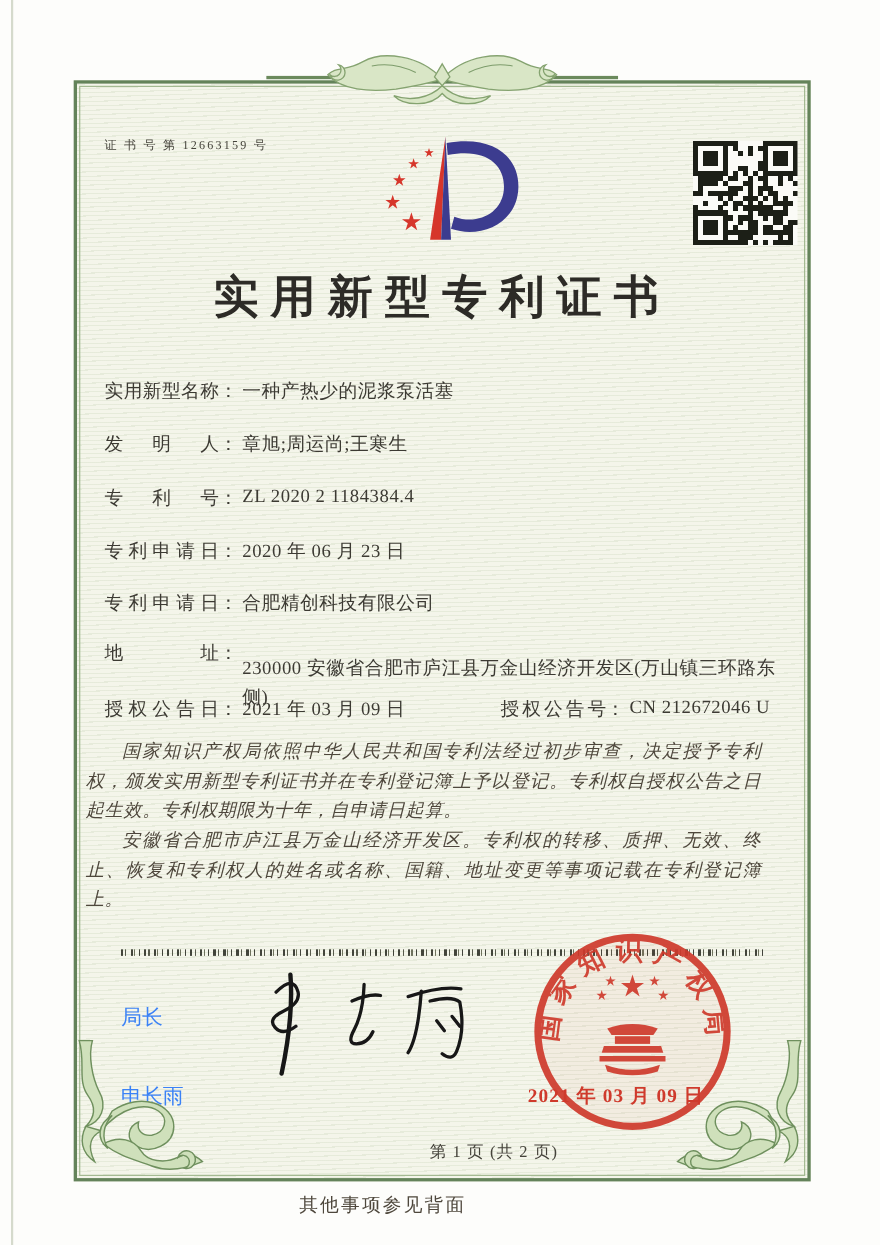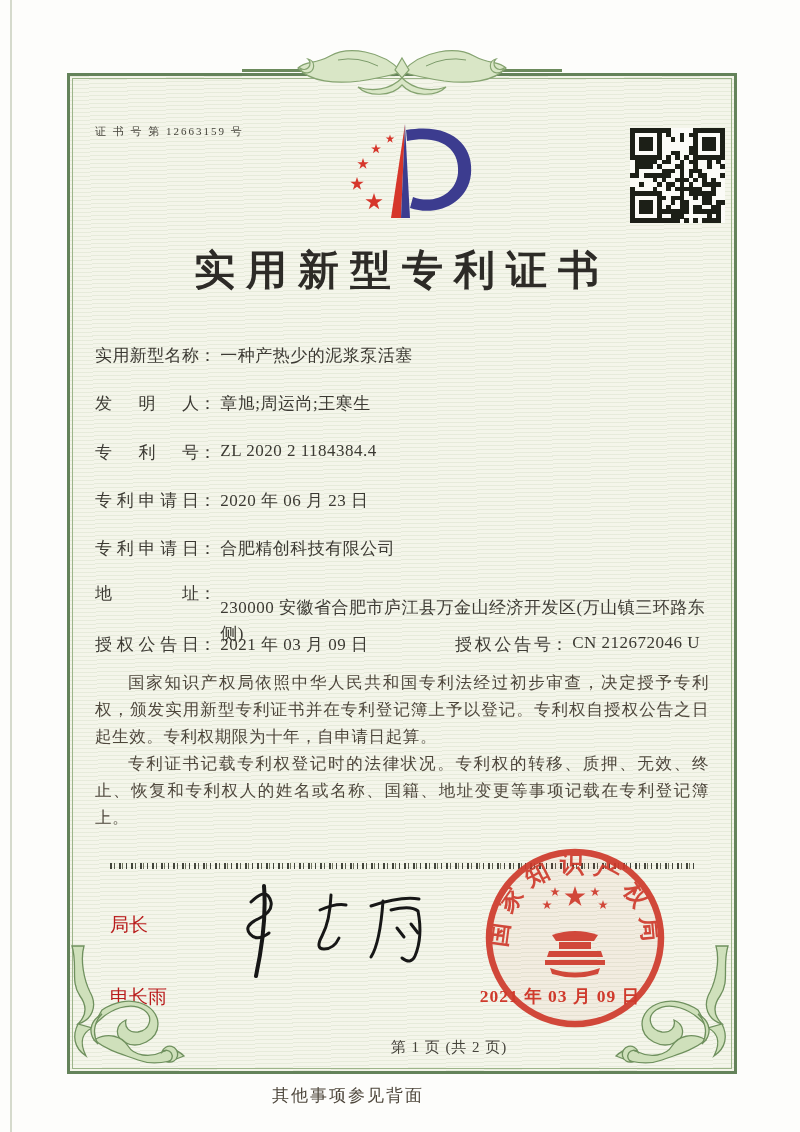--- a/index.html
+++ b/index.html
@@ -13,28 +13,28 @@
   .abs{position:absolute;}
   .cert-no{left:95px;top:124px;font-size:11px;letter-spacing:2px;color:#45433b;}
   .title{left:67px;top:243px;width:670px;text-align:center;font-size:41px;font-weight:bold;
          letter-spacing:11px;color:#2d2b27;}
   .frow{left:95px;font-size:17px;white-space:nowrap;}
   .flabel{display:inline-block;width:104px;text-align:justify;text-align-last:justify;vertical-align:top;}
   .fvalue{display:inline-block;vertical-align:top;letter-spacing:.5px;}
   .fvalue.wrap{white-space:normal;width:502px;line-height:26px;margin-top:13px;}
   .grant2{left:455px;}
   .flabel2{display:inline-block;width:96px;text-align:justify;text-align-last:justify;vertical-align:top;}
-  .paras{left:95px;top:669px;width:614px;font-size:16.5px;line-height:27px;color:#4e473c;
-         text-align:justify;letter-spacing:.6px;}
+  .paras{left:78px;top:669px;width:614px;font-size:16.5px;line-height:27px;color:#4e473c;
+         text-align:justify;letter-spacing:.6px;font-style:italic;}
   .paras p{margin:0;text-indent:2em;}
   .barcode{left:110px;top:863px;width:586px;height:6px;opacity:.85;
     background:repeating-linear-gradient(90deg,#23251c 0 2px,transparent 2px 4px,#3d4031 4px 5px,
       transparent 5px 9px,#23251c 9px 11px,transparent 11px 12px,#585c46 12px 13px,transparent 13px 16px,
       #23251c 16px 17px,transparent 17px 21px);}
-  .signer{left:110px;font-size:19px;font-family:Liberation Serif, serif;color:#b91c1c;}
+  .signer{left:110px;font-size:19px;font-family:Liberation Serif, serif;color:#3b82f6;}
   .seal-date{left:470px;top:984px;width:180px;text-align:center;font-size:17.5px;font-weight:bold;
              color:#cf3a2c;letter-spacing:1px;z-index:6;}
   .page-info{left:67px;top:1038px;width:764px;text-align:center;font-size:15px;color:#45433b;letter-spacing:1px;}
   .back-note{left:0;top:1084px;width:696px;text-align:center;font-size:17px;color:#4e473c;letter-spacing:2px;}
   svg{display:block;}
   .qr{left:630px;top:128px;width:95px;height:95px;background:#fbfbf7;shape-rendering:crispEdges;}
   .seal{left:480px;top:843px;opacity:.92;z-index:5;}
   .sig{left:225px;top:878px;z-index:2;}
   .logo{left:330px;top:118px;}
   .topOrn{left:242px;top:38px;z-index:3;}
@@ -377,21 +377,21 @@
     <span class="flabel">授权公告日</span><span>：</span>
     <span class="fvalue">2021 年 03 月 09 日</span>
   </div>
   <div class="abs frow grant2" style="top:633px">
     <span class="flabel2">授权公告号</span><span>：</span>
     <span class="fvalue">CN 212672046 U</span>
   </div>
 
   <div class="abs paras">
     <p>国家知识产权局依照中华人民共和国专利法经过初步审查，决定授予专利权，颁发实用新型专利证书并在专利登记簿上予以登记。专利权自授权公告之日起生效。专利权期限为十年，自申请日起算。</p>
-    <p>专利证书记载专利权登记时的法律状况。专利权的转移、质押、无效、终止、恢复和专利权人的姓名或名称、国籍、地址变更等事项记载在专利登记簿上。</p>
+    <p>安徽省合肥市庐江县万金山经济开发区。专利权的转移、质押、无效、终止、恢复和专利权人的姓名或名称、国籍、地址变更等事项记载在专利登记簿上。</p>
   </div>
 
   <div class="abs barcode"></div>
 
   <div class="abs signer" style="top:912px">局长</div>
   <div class="abs signer" style="top:984px">申长雨</div>
 
   <svg class="abs sig" width="210" height="105" viewBox="0 0 210 105">
     <g fill="none" stroke="#171717" stroke-width="3" stroke-linecap="round" stroke-linejoin="round">
       <path d="M26,24 q16,-16 20,0 q2,10 -13,17 q-15,7 -8,15 q7,8 19,-1"></path>

